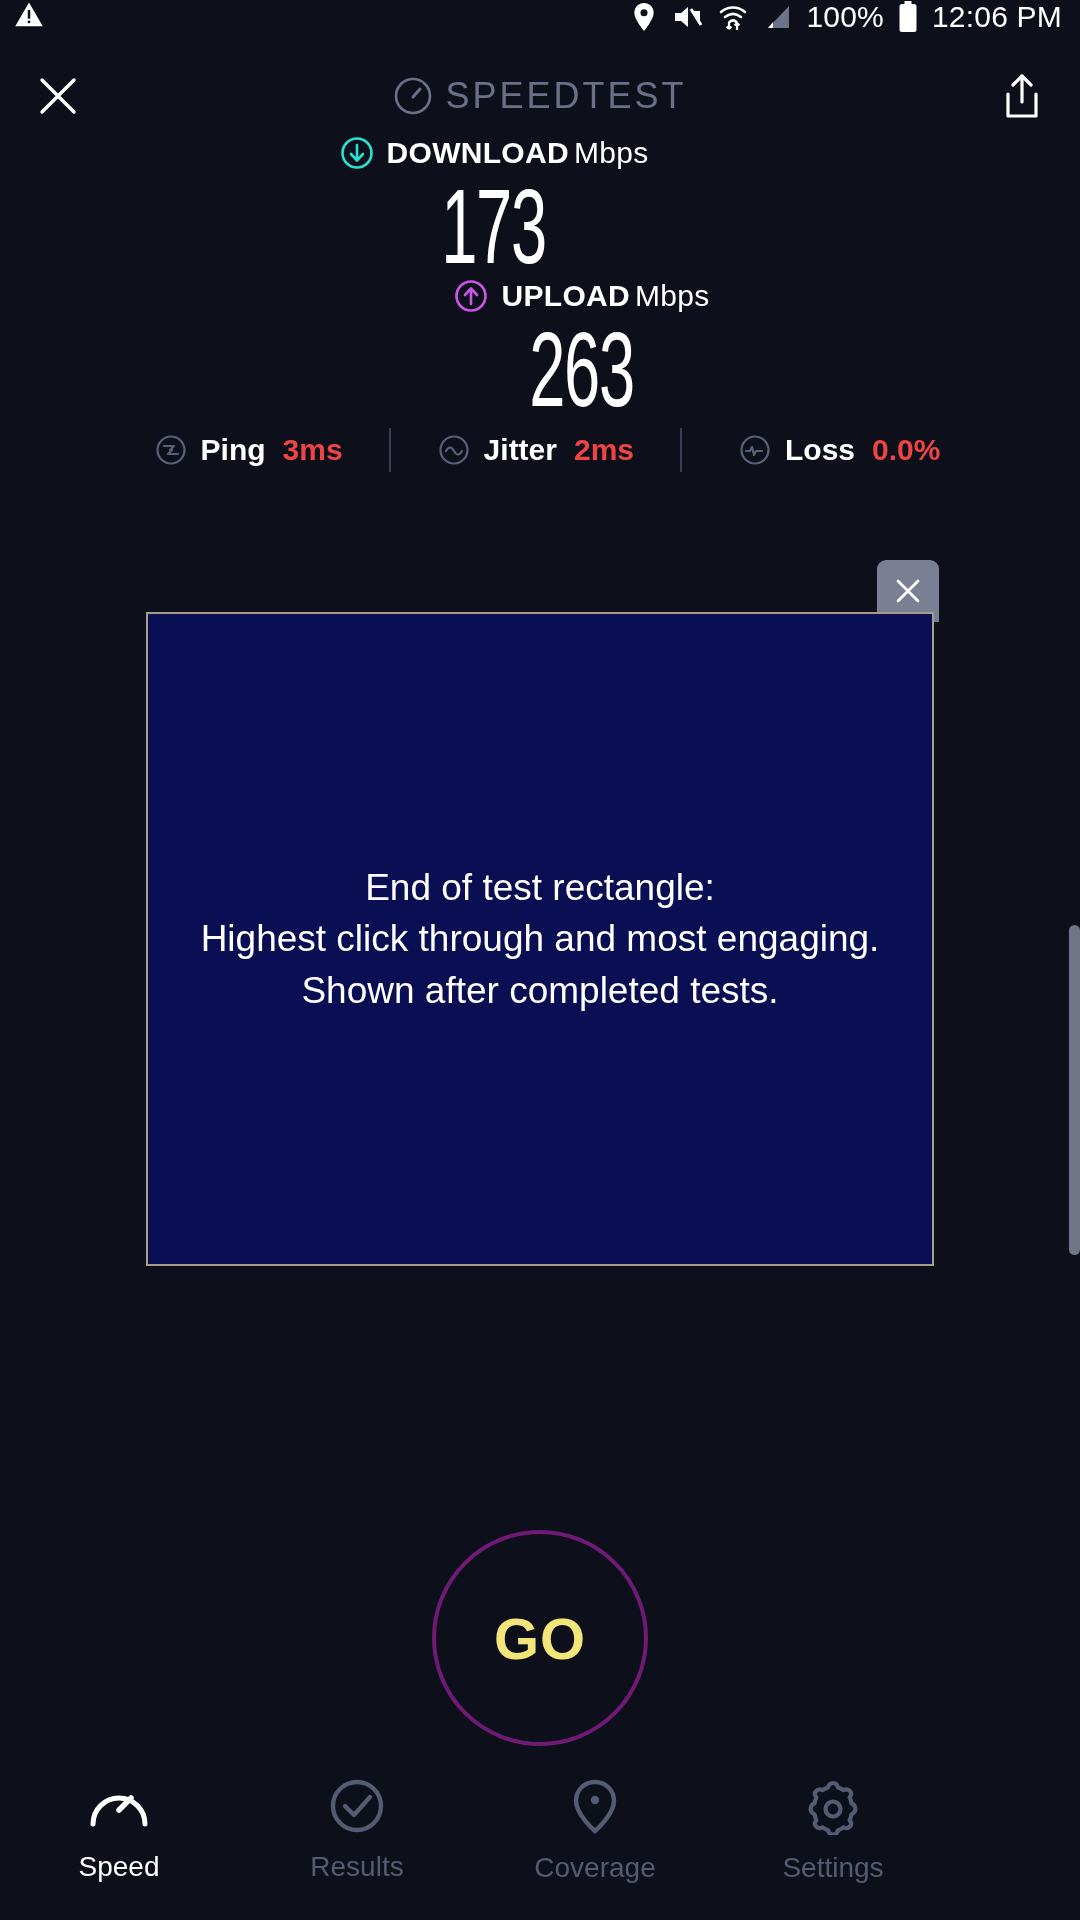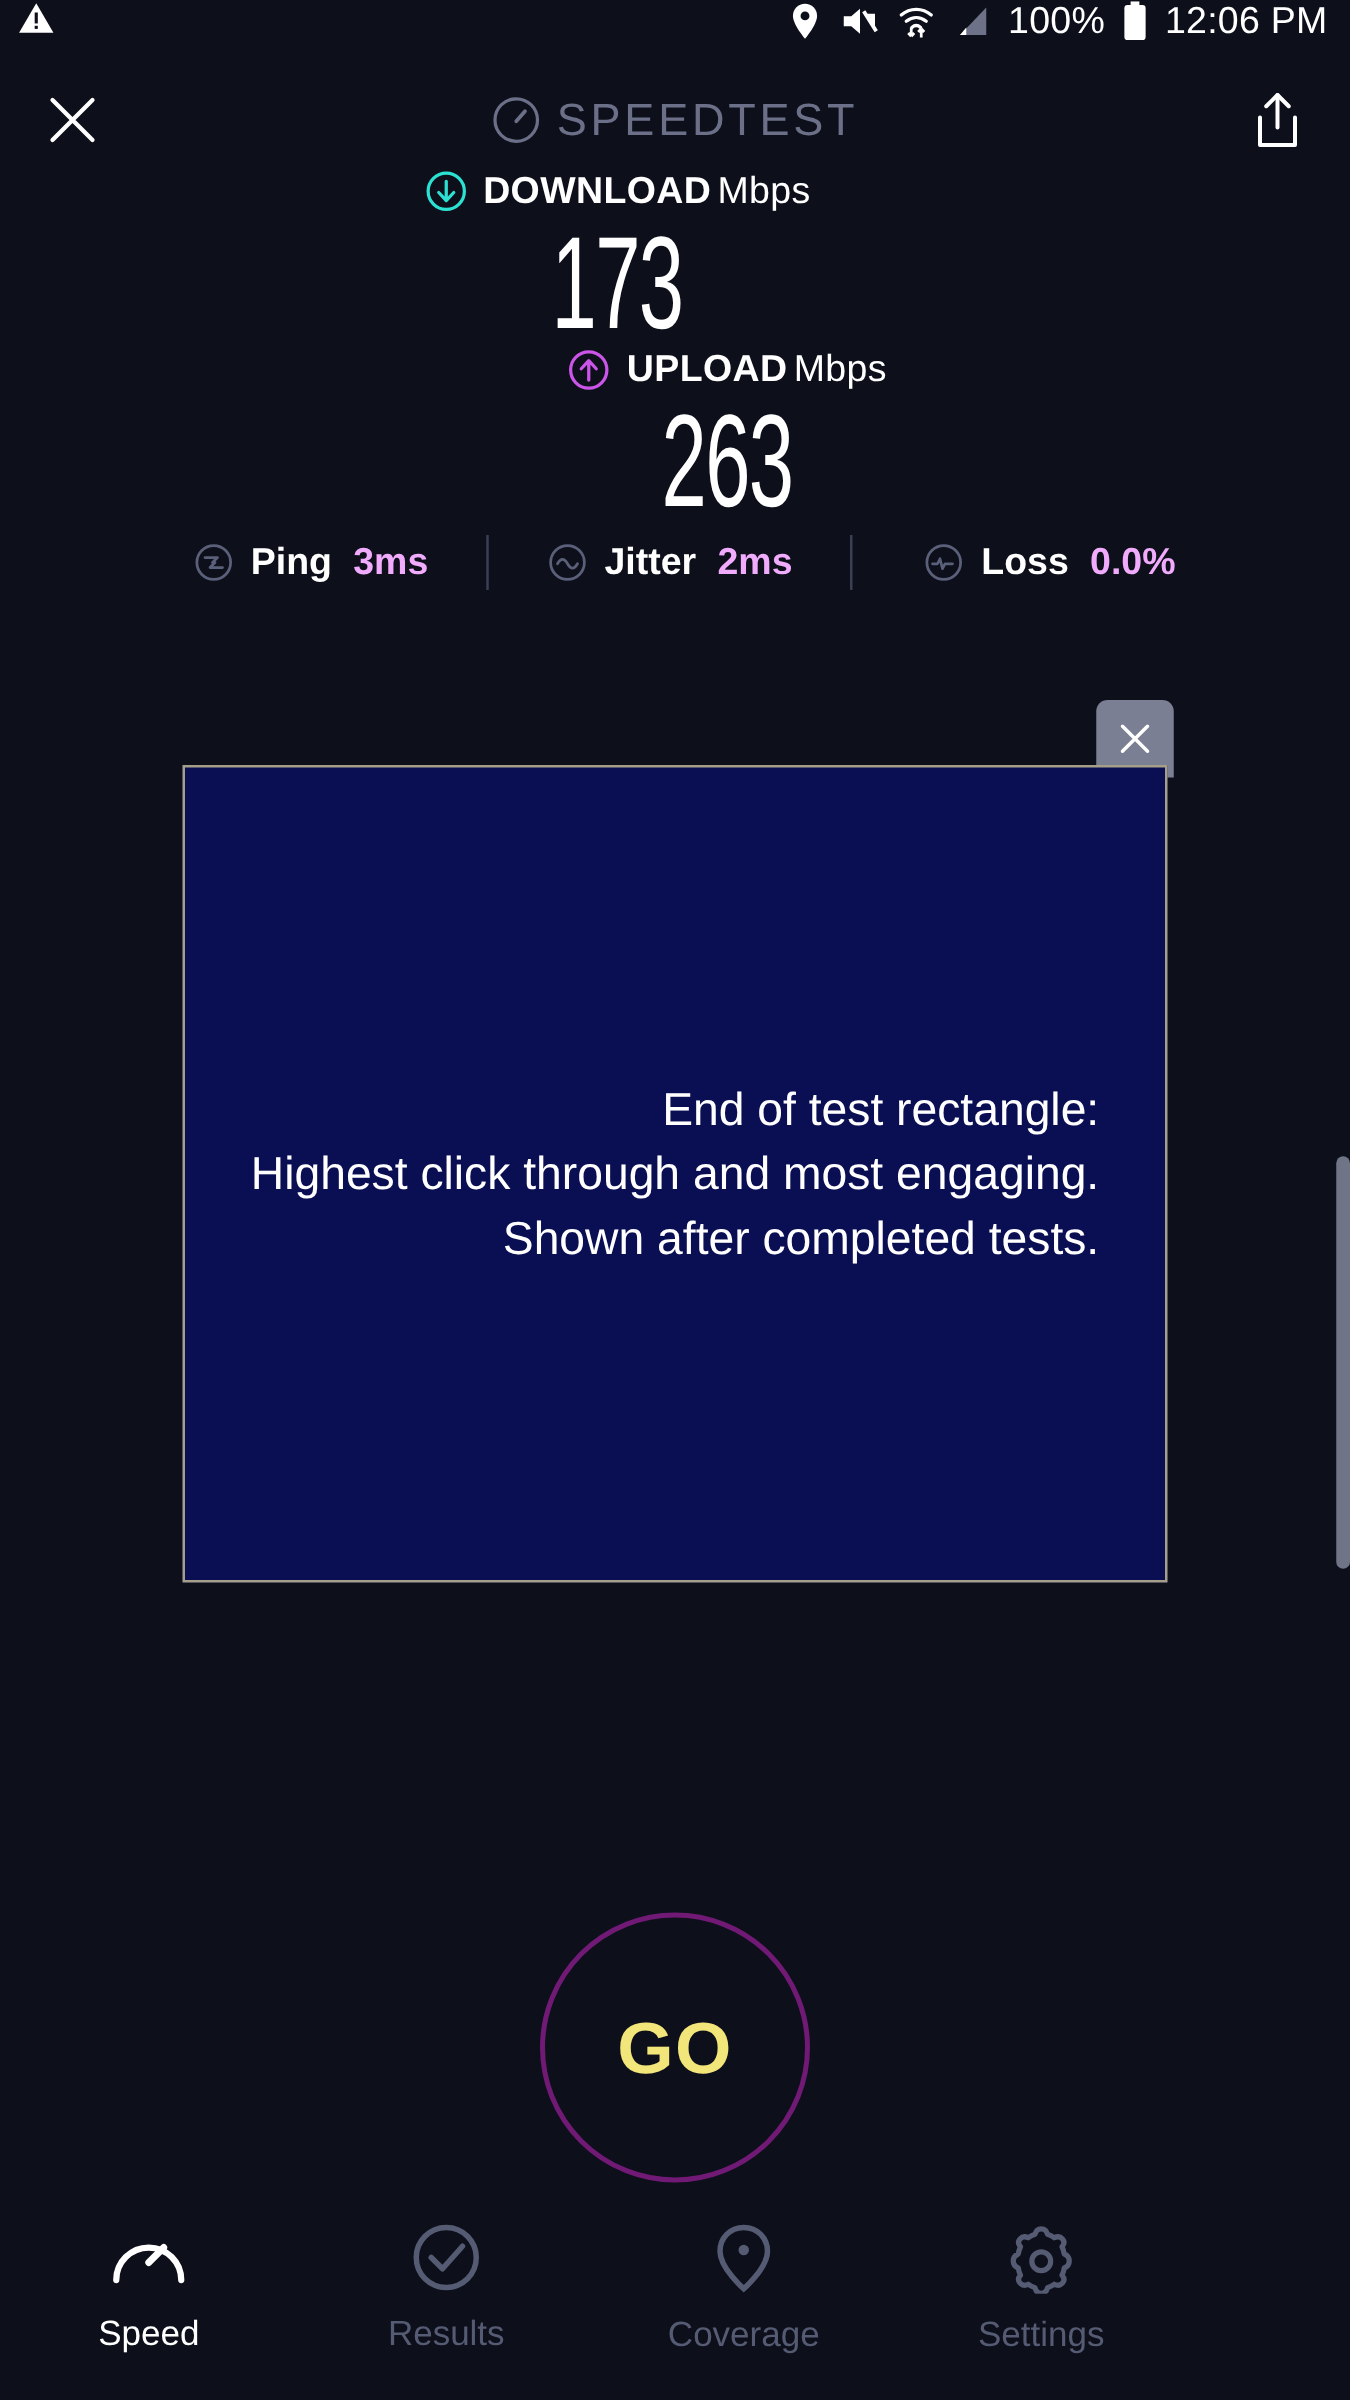--- a/index.html
+++ b/index.html
@@ -50,41 +50,41 @@
   }
   .dl-col { padding-right:92px; }
   .ul-col { padding-left:84px; }
 
   .metrics {
     margin-top:6px; display:flex; align-items:center; justify-content:center;
     padding:0 50px;
   }
   .metric { display:flex; align-items:center; gap:13px; }
   .metric-name { color:#ffffff; font-size:30px; font-weight:700; }
-  .metric-val { color:#f0abfc; font-size:30px; font-weight:700; margin-left:4px; }
+  .metric-val { color:#ef4444; font-size:30px; font-weight:700; margin-left:4px; }
   .metric-sep { width:2px; height:44px; background:#3a3f55; margin:0 46px; }
   .m-ping { margin-left:14px; }
   .m-loss { margin-left:10px; }
 
   
   .ad-wrap { position:absolute; left:0; top:560px; width:1080px; }
   .ad-close {
     position:absolute; right:141px; top:0;
     width:62px; height:62px; background:#7a7f93;
     border-radius:9px 9px 0 0;
     display:flex; align-items:center; justify-content:center; cursor:pointer;
   }
   .ad-box {
     position:absolute; left:146px; top:52px;
     width:788px; height:654px;
     background:#0a0e52; border:2px solid #a59f8a;
     display:flex; align-items:center; justify-content:center;
   }
   .ad-text {
-    color:#ffffff; font-size:37px; line-height:1.38; text-align:right;
+    color:#ffffff; font-size:37px; line-height:1.38; text-align:center;
     font-weight:400; white-space:pre-line;
   }
   .scroll-thumb {
     position:absolute; right:0; top:925px; width:11px; height:330px;
     background:#6f7487; border-radius:6px;
   }
 
   
   .go-btn {
     position:absolute; left:50%; top:1530px; transform:translateX(-50%);

